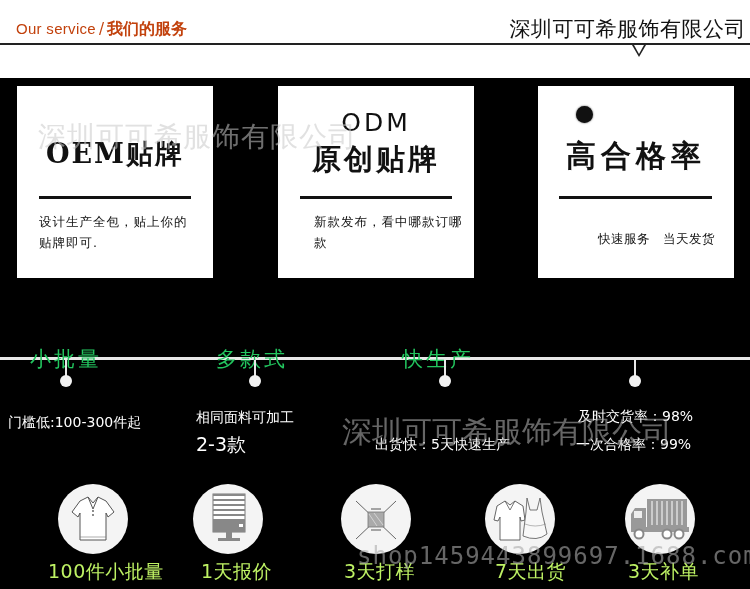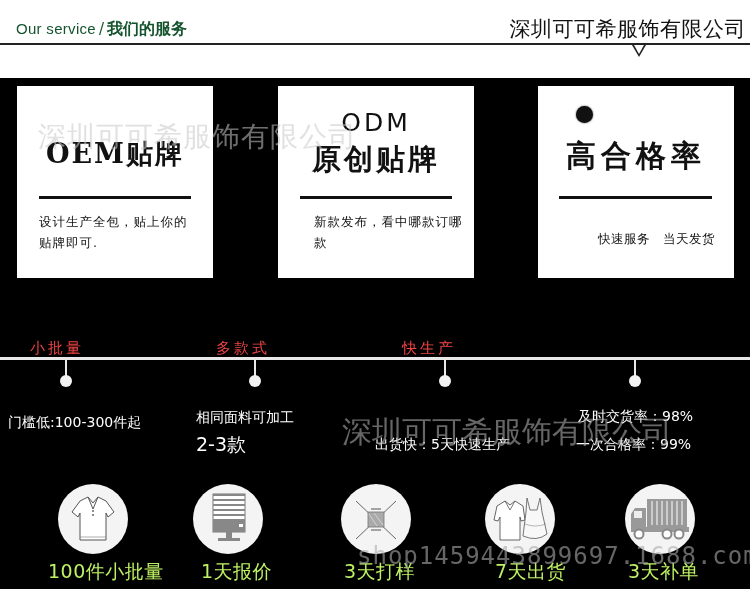--- a/index.html
+++ b/index.html
@@ -1,21 +1,21 @@
 <!DOCTYPE html>
 <html><head>
 <meta charset="utf-8">
 <style>
   * { box-sizing: border-box; margin: 0; padding: 0; }
   html, body { width: 750px; height: 589px; overflow: hidden; background: #fff; }
   body { position: relative; font-family: "DejaVu Sans", "Liberation Sans", sans-serif; }
 
   
   .header { position: absolute; left: 0; top: 0; width: 750px; height: 78px; background: #fff; }
-  .header-left { position: absolute; left: 16px; top: 19px; font-size: 15px; color: #14532d; white-space: nowrap; }
+  .header-left { position: absolute; left: 16px; top: 19px; font-size: 15px; color: #c2410c; white-space: nowrap; }
   .header-left .en { font-family: "Liberation Sans", sans-serif; font-weight: normal; letter-spacing: 0.3px; }
   .header-left .sep { margin: 0 3px; }
   .header-left .cn { font-weight: bold; font-size: 16px; }
   .header-right { position: absolute; right: 4px; top: 15px; font-size: 21px; color: #111; letter-spacing: 0.5px; white-space: nowrap; }
   .header-line { position: absolute; left: 0; top: 43px; width: 750px; height: 2px; background: #222; }
   .header-notch { position: absolute; left: 632px; top: 45px; width: 0; height: 0;
                   border-left: 7px solid transparent; border-right: 7px solid transparent; border-top: 12px solid #222; }
   .header-notch::after { content: ""; position: absolute; left: -5px; top: -12px; width: 0; height: 0;
                   border-left: 5px solid transparent; border-right: 5px solid transparent; border-top: 9px solid #fff; }
 
@@ -41,21 +41,21 @@
   .card3 .card-desc { top: 142px; left: 28px; width: 170px; letter-spacing: 0.5px; margin-left: 32px; }
 
   
   .watermark { position: absolute; color: rgba(200,200,200,0.55); white-space: nowrap; pointer-events: none; }
   .wm1 { left: 38px; top: 40px; font-size: 28px; letter-spacing: 1px; }
   .wm2 { left: 342px; top: 334px; font-size: 30px; letter-spacing: 0px; color: rgba(170,170,170,0.6); }
   .wm3 { left: 357px; top: 464px; font-size: 24px; letter-spacing: 1px; color: rgba(170,170,170,0.6); font-family: "DejaVu Sans Mono", monospace; }
 
   
   .tl-line { position: absolute; left: 0; top: 279px; width: 750px; height: 3px; background: #e8e8e8; }
-  .tl-title { position: absolute; top: 261px; font-size: 15px; color: #ef4444; letter-spacing: 3px; white-space: nowrap; }
+  .tl-title { position: absolute; top: 267px; font-size: 21px; color: #22c55e; letter-spacing: 3px; white-space: nowrap; }
   .tl-stem { position: absolute; top: 282px; width: 2px; height: 17px; background: #e8e8e8; }
   .tl-dot { position: absolute; top: 297px; width: 12px; height: 12px; border-radius: 50%; background: #f2f2f2; }
   .tl-desc { position: absolute; color: #fff; font-size: 14px; white-space: nowrap; }
 
   
   .icon-circle { position: absolute; top: 406px; width: 70px; height: 70px; border-radius: 50%; background: #f4f4f4; }
   .icon-circle svg { position: absolute; left: 0; top: 0; width: 70px; height: 70px; }
   .icon-label { position: absolute; top: 481px; color: #bef264; font-size: 19px; white-space: nowrap; letter-spacing: 0.5px; }
 </style>
 </head>

